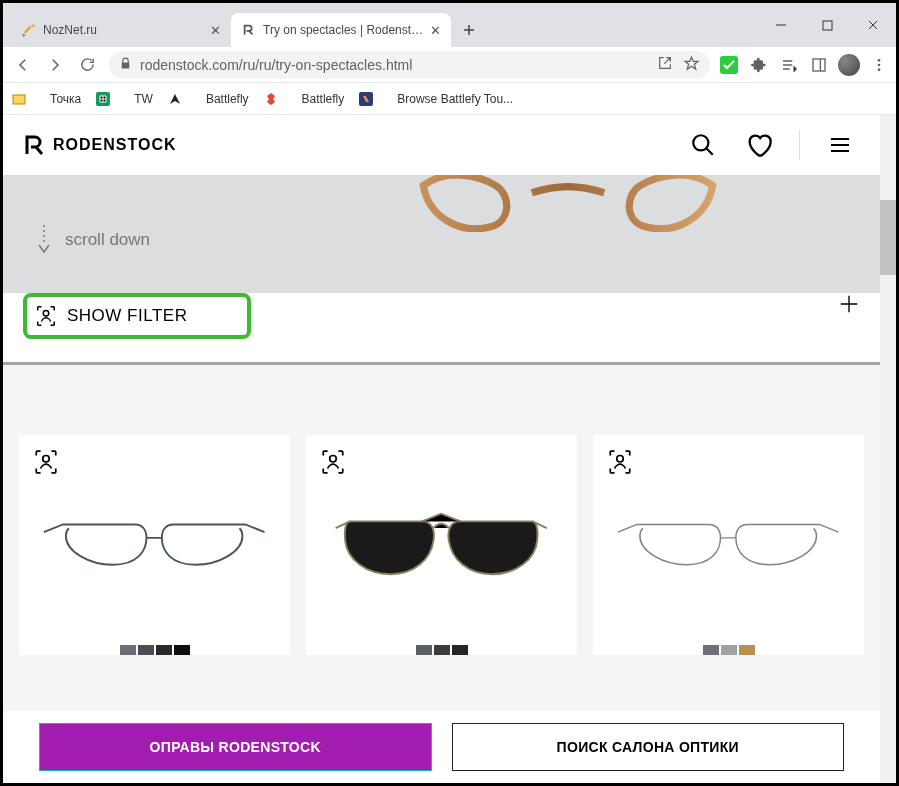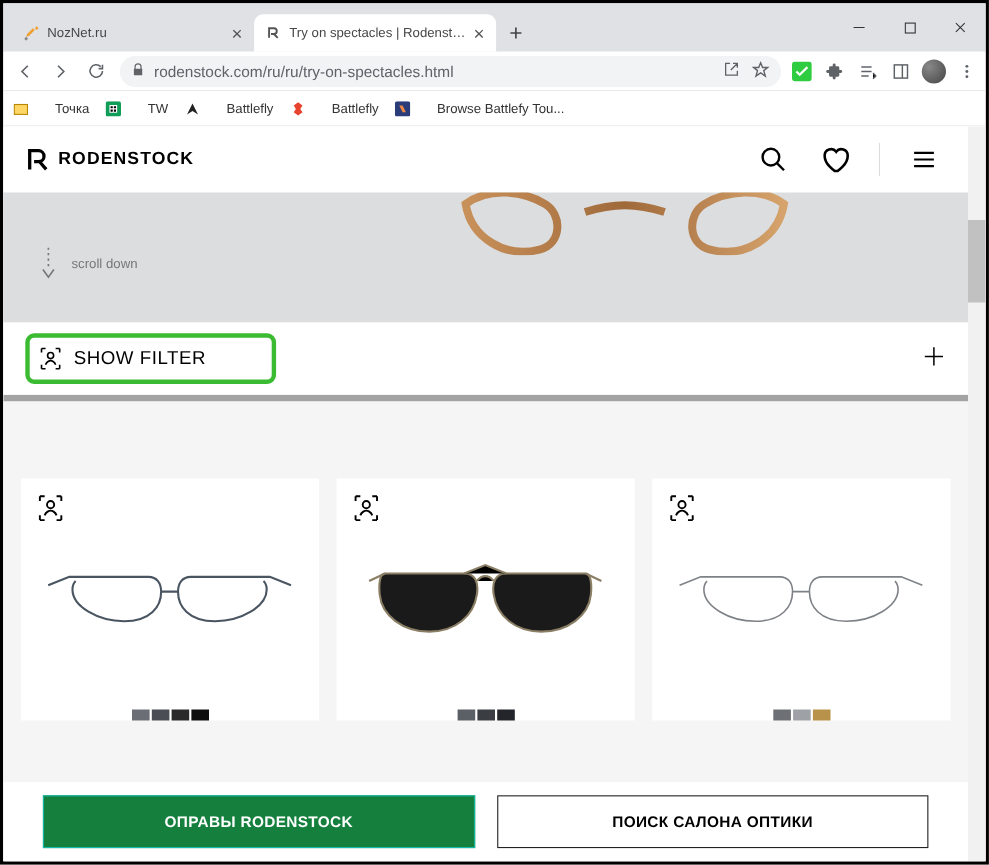--- a/index.html
+++ b/index.html
@@ -143,29 +143,29 @@
     width: 310px;
   }
   .scroll-down {
     position:absolute;
     left: 34px;
     top: 50px;
     display:flex;
     align-items:center;
     gap: 14px;
     color:#777;
-    font-size:12px;
+    font-size:17px;
   }
   
   .filter-row {
     height: 72px;
     display:flex;
-    align-items:center;
+    align-items:flex-start;
     padding: 0 20px;
-    border-bottom: 6px solid #a3a3a3;
+    border-bottom: 3px solid #a3a3a3;
     background:#fff;
   }
   .filter-btn {
     display:flex; align-items:center; gap:10px;
     padding: 8px 60px 8px 8px;
     border: 4px solid #3bbb32;
     border-radius: 8px;
     font-size: 17px;
     letter-spacing: 0.5px;
     font-weight:500;
@@ -214,21 +214,21 @@
     justify-content:center;
     text-align:center;
     border:1px solid #222;
     font-size:14px;
     font-weight:bold;
     letter-spacing:0.3px;
     line-height:1.2;
     padding: 0 8px;
   }
   .cta-btn.primary {
-    background:#15803d;
+    background:#a21caf;
     border-color:#14b8a6;
     color:#fff;
   }
   
   .frame-svg { width: 85%; }
 </style>
 </head>
 <body>
 
 <div class="chrome-window">

